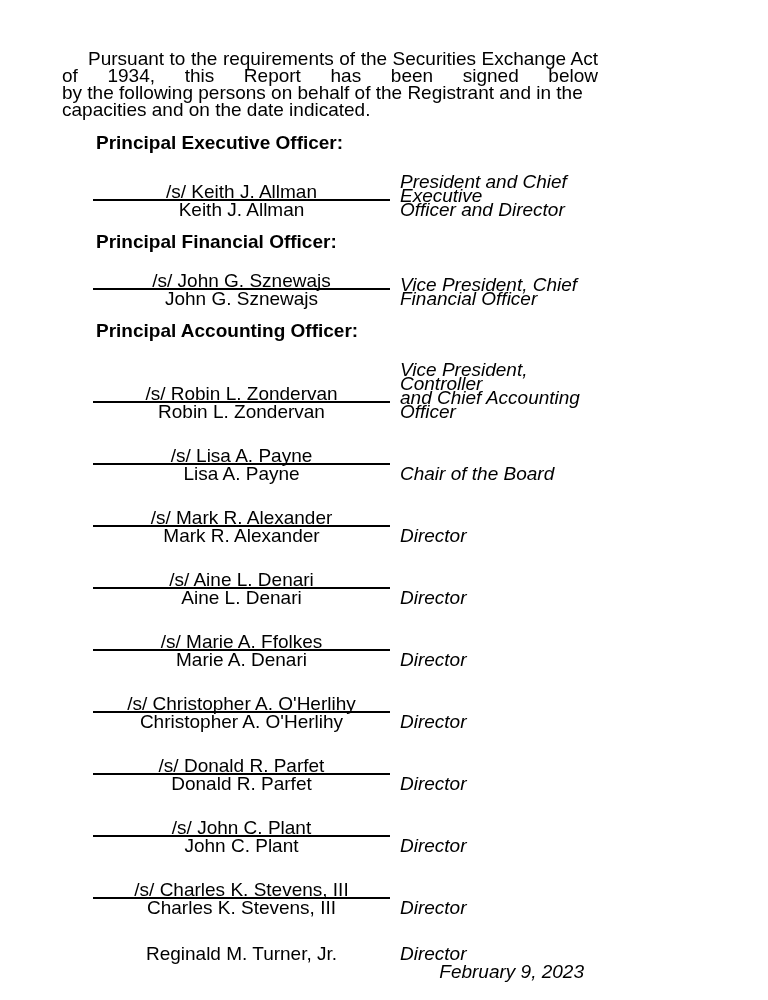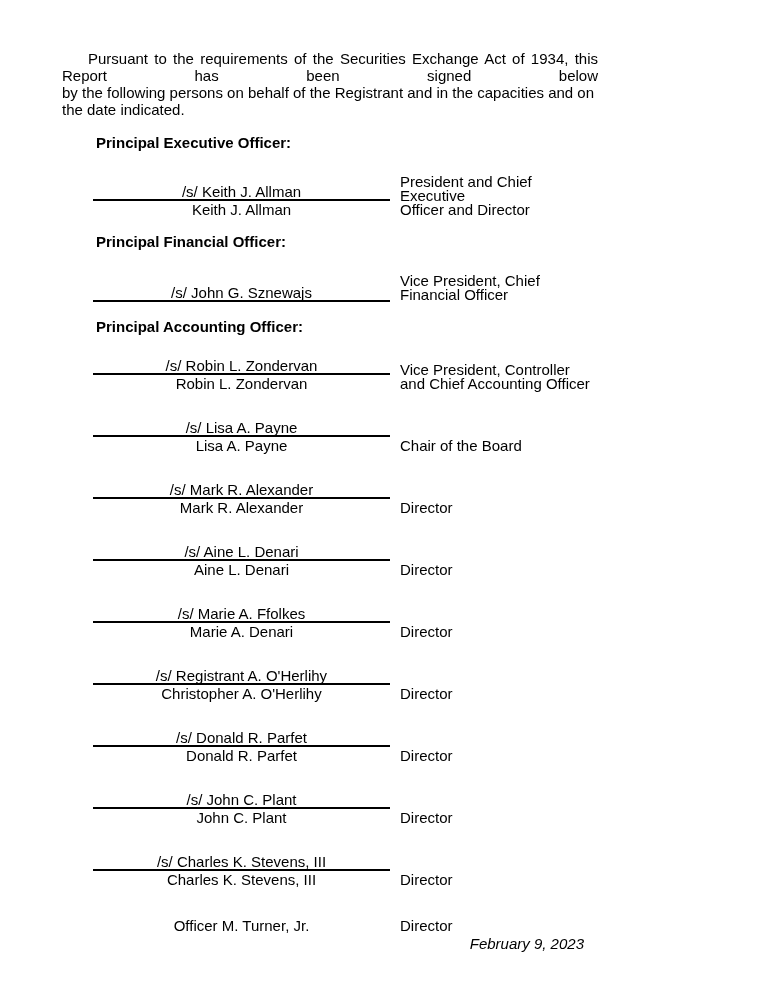--- a/index.html
+++ b/index.html
@@ -9,21 +9,21 @@
   }
   .page {
     position: relative;
     width: 660px;
     height: 1000px;
     box-sizing: border-box;
     padding: 50px 62px 0 62px;
     background: #ffffff;
     color: #000000;
     font-family: "Liberation Sans", sans-serif;
-    font-size: 15px;
+    font-size: 19px;
     overflow: hidden;
   }
   .intro {
     margin: 0;
   }
   .intro-line {
     line-height: 17px;
     white-space: nowrap;
   }
   .intro-line1 {
@@ -58,20 +58,21 @@
     line-height: 13px;
     padding-bottom: 1px;
     border-bottom: 2px solid #000000;
   }
   .sig-name {
     line-height: 14px;
     margin-top: 2px;
   }
   .sig-title {
     margin-left: 10px;
+    font-style: italic;
   }
   .title-line {
     line-height: 14px;
     text-align: left;
   }
   .date-line {
     margin-top: 4px;
     line-height: 14px;
     font-style: italic;
     text-align: right;
@@ -102,20 +103,21 @@
       </div>
       <div class="sig-title">
           <div class="title-line">President and Chief Executive</div>
           <div class="title-line">Officer and Director</div>
         </div>
     </div>
       <div class="section-header">Principal Financial Officer:</div>
       <div class="sig-row">
       <div class="sig-col">
         <div class="sig-sig">/s/ John G. Sznewajs</div>
+        <div class="sig-name">John G. Sznewajs</div>
       </div>
       <div class="sig-title">
           <div class="title-line">Vice President, Chief</div>
           <div class="title-line">Financial Officer</div>
         </div>
     </div>
       <div class="section-header">Principal Accounting Officer:</div>
       <div class="sig-row">
       <div class="sig-col">
         <div class="sig-sig">/s/ Robin L. Zondervan</div>
@@ -157,21 +159,21 @@
       <div class="sig-col">
         <div class="sig-sig">/s/ Marie A. Ffolkes</div>
         <div class="sig-name">Marie A. Denari</div>
       </div>
       <div class="sig-title">
           <div class="title-line">Director</div>
         </div>
     </div>
       <div class="sig-row">
       <div class="sig-col">
-        <div class="sig-sig">/s/ Registrant A. O'Herlihy</div>
+        <div class="sig-sig">/s/ Christopher A. O'Herlihy</div>
         <div class="sig-name">Christopher A. O'Herlihy</div>
       </div>
       <div class="sig-title">
           <div class="title-line">Director</div>
         </div>
     </div>
       <div class="sig-row">
       <div class="sig-col">
         <div class="sig-sig">/s/ Donald R. Parfet</div>
         <div class="sig-name">Donald R. Parfet</div>
@@ -193,21 +195,21 @@
       <div class="sig-col">
         <div class="sig-sig">/s/ Charles K. Stevens, III</div>
         <div class="sig-name">Charles K. Stevens, III</div>
       </div>
       <div class="sig-title">
           <div class="title-line">Director</div>
         </div>
     </div>
       <div class="sig-row">
       <div class="sig-col">
-        <div class="sig-name">Officer M. Turner, Jr.</div>
+        <div class="sig-name">Reginald M. Turner, Jr.</div>
       </div>
       <div class="sig-title">
           <div class="title-line">Director</div>
         </div>
     </div>
     </div>
 
   <div class="date-line">February 9, 2023</div>
 
 

